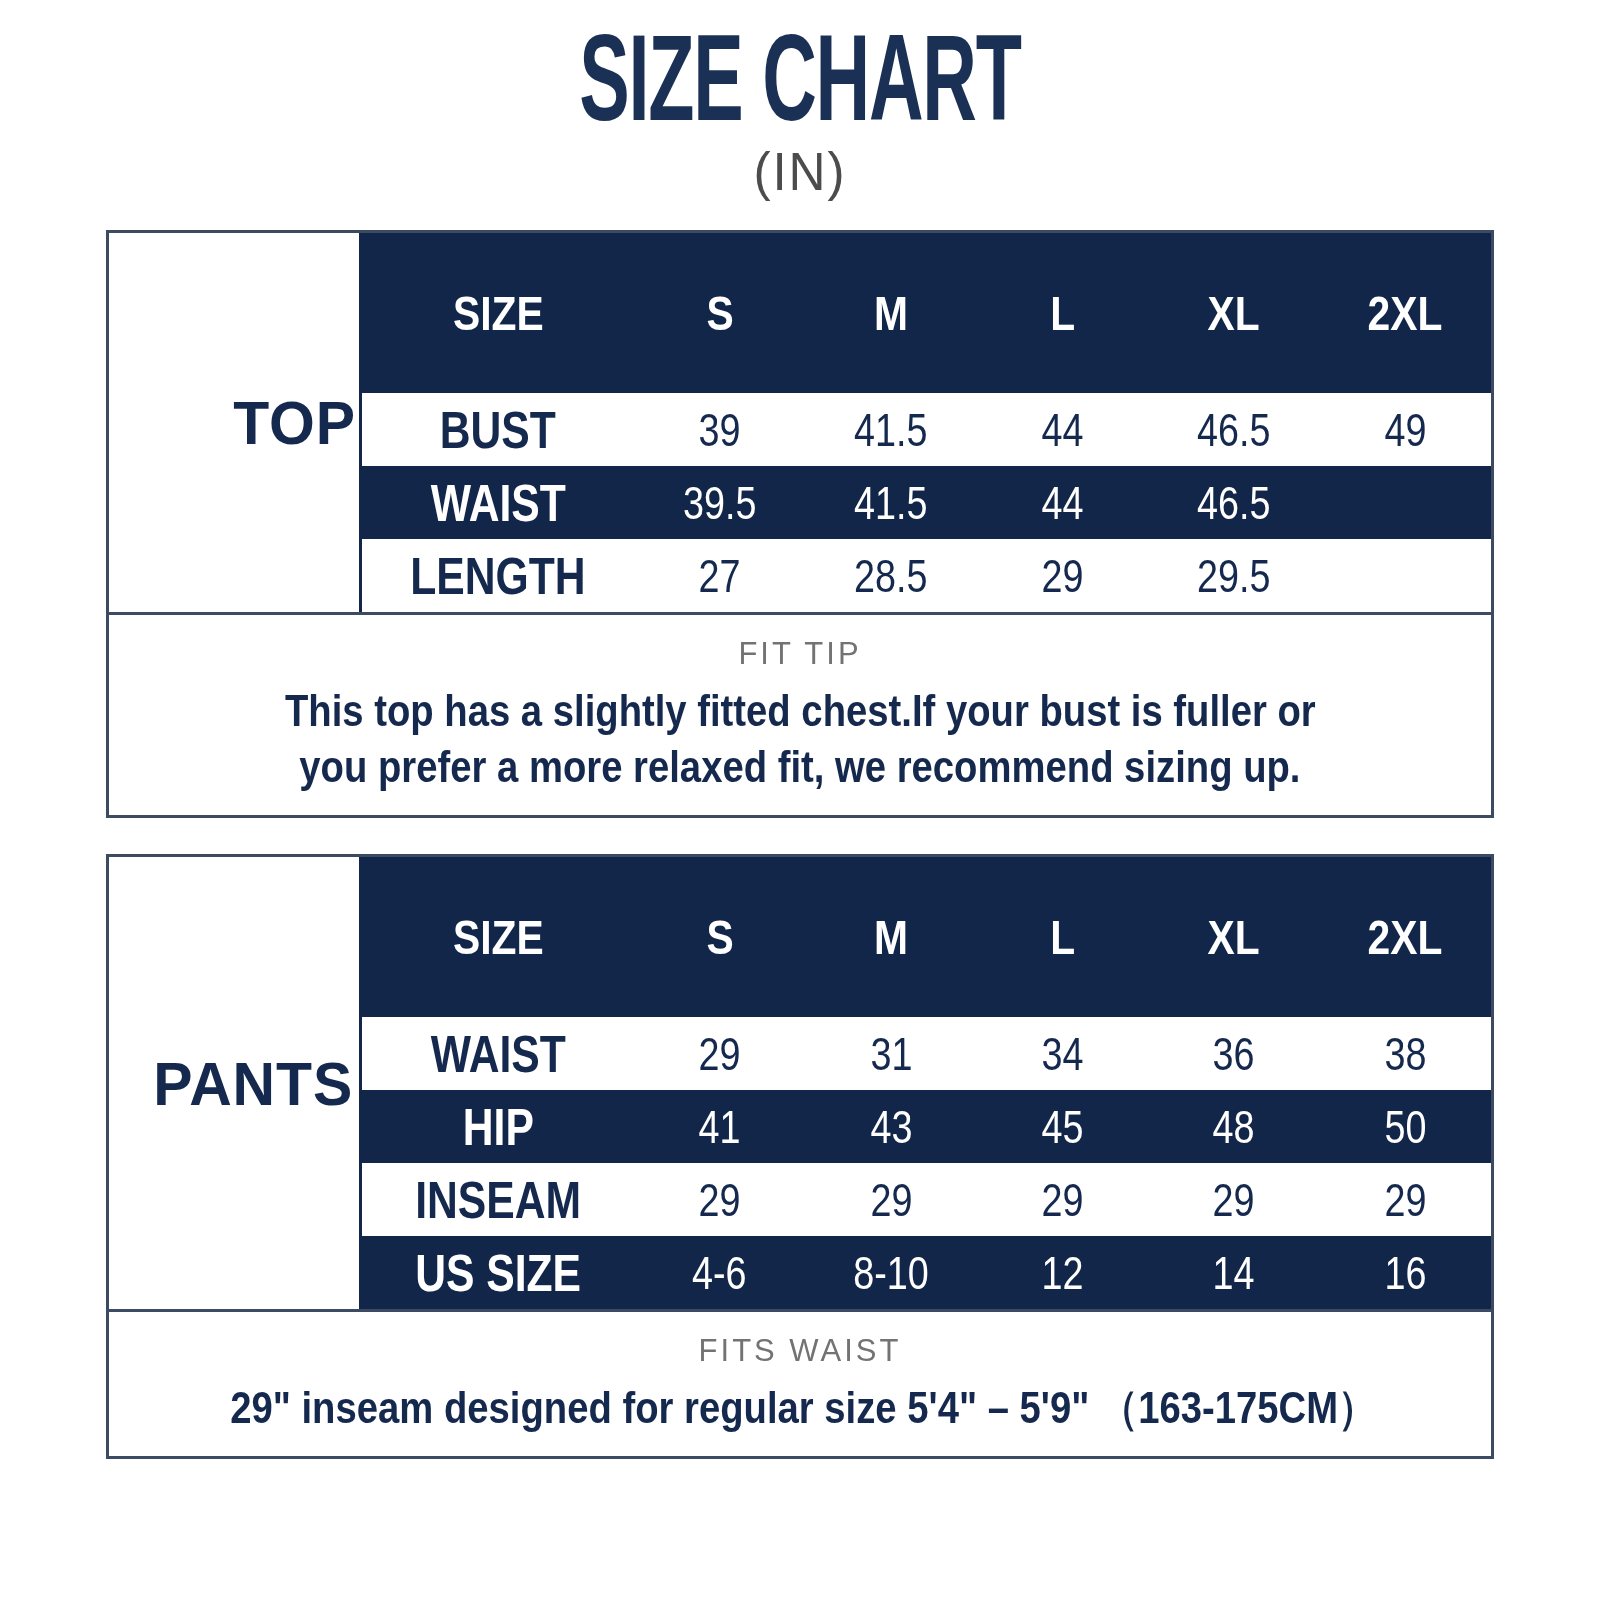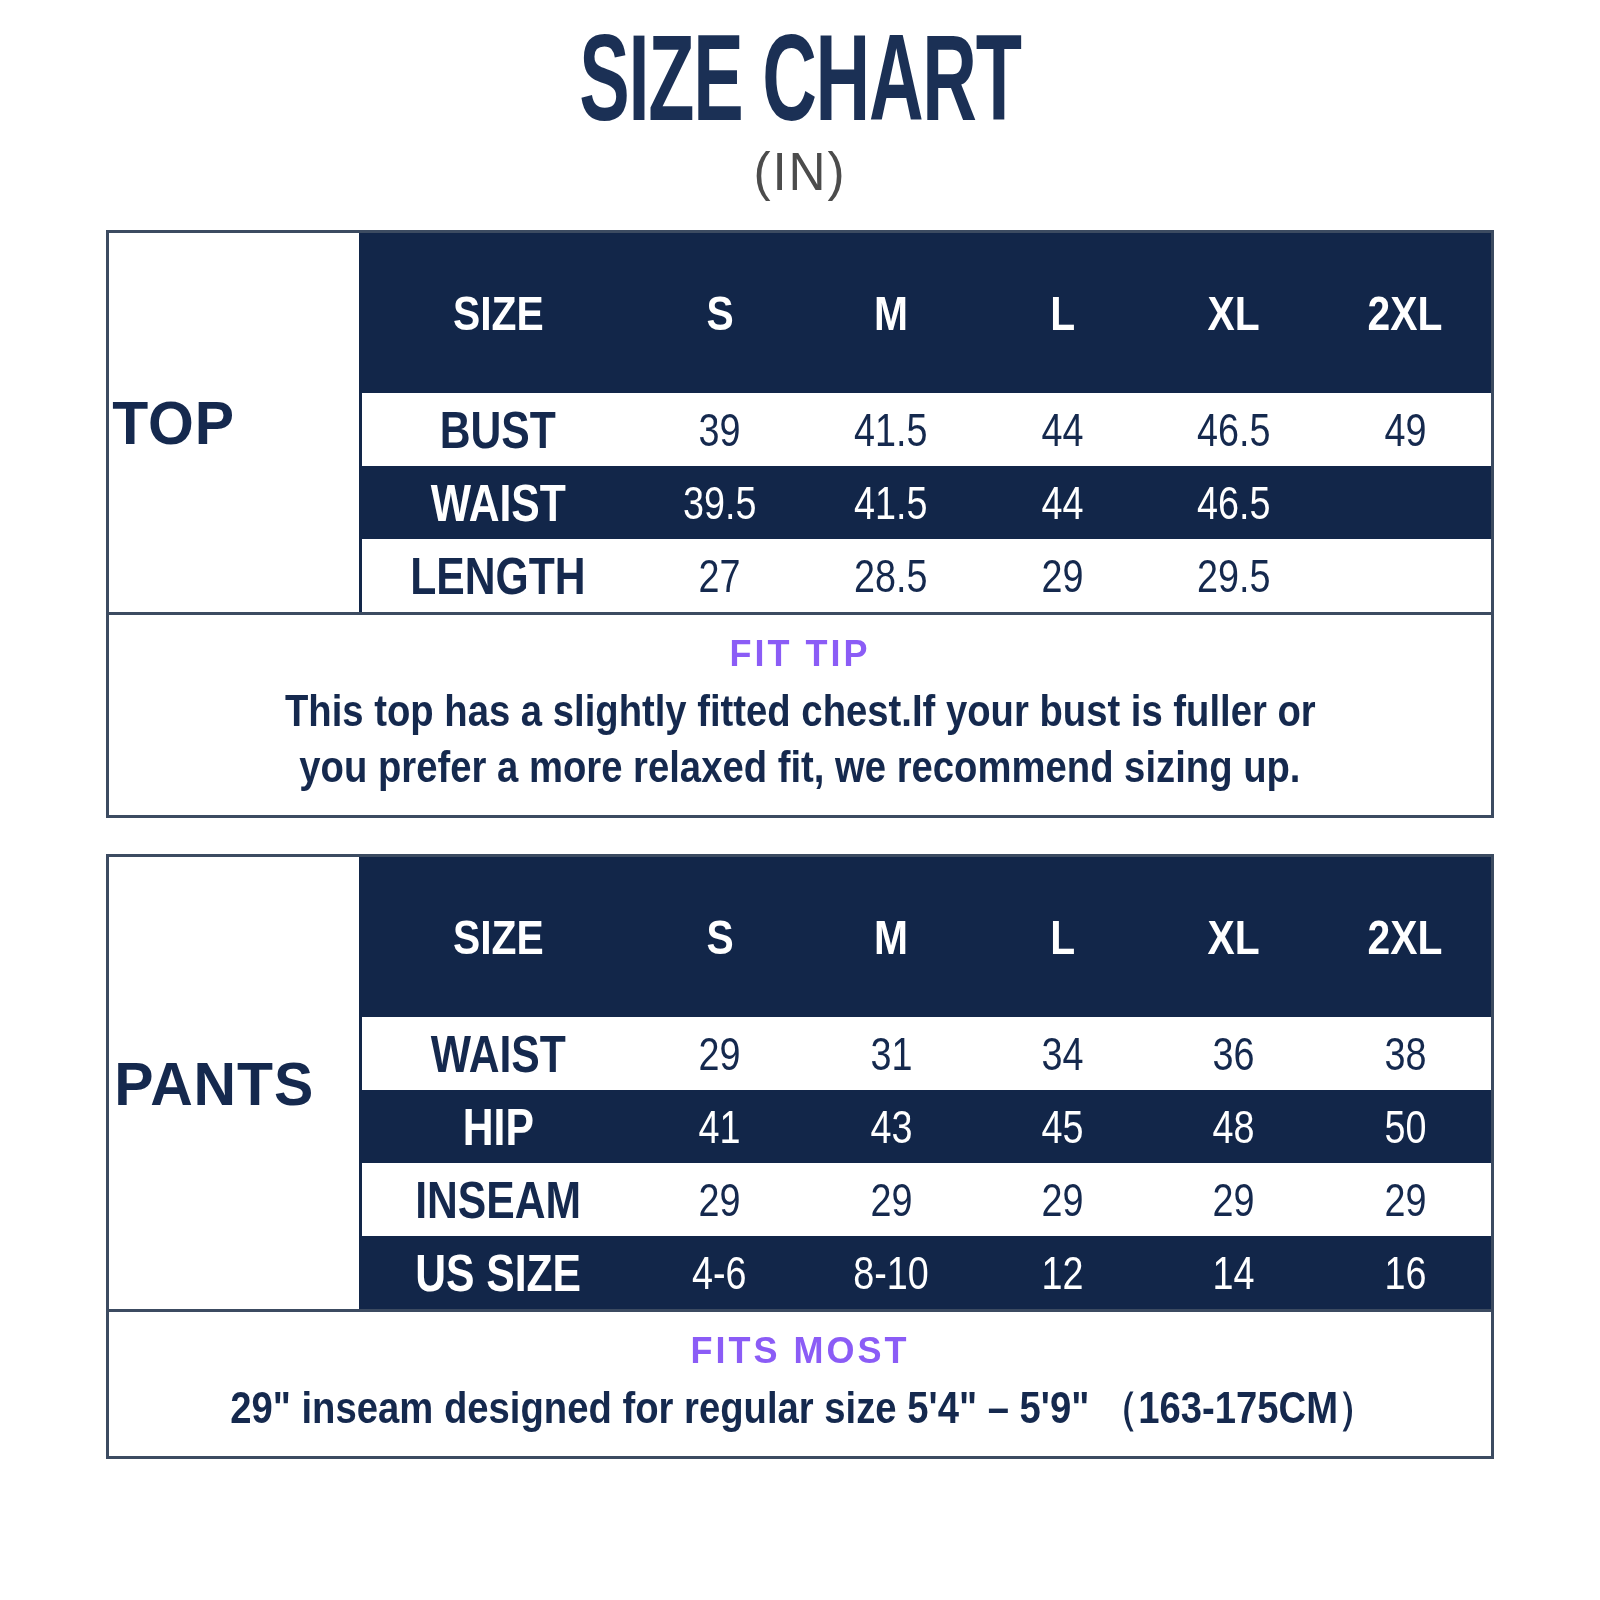--- a/index.html
+++ b/index.html
@@ -15,41 +15,41 @@
   .unit { margin-top:6px; height:62px; font-size:54px; color:#4c4c4c;
     letter-spacing:2px; }
   .unit span { display:inline-block; transform:scaleX(0.95); }
 
   
   .block { width:1388px; margin:28px auto 0 auto; border:3px solid #3c4b61;
     background:#ffffff; }
   .block.second { margin-top:36px; }
   .rows-region { display:flex; }
   .side-col { width:253px; border-right:3px solid #122649;
-    display:flex; align-items:center; justify-content:flex-start; background:#fff; }
+    display:flex; align-items:center; justify-content:flex-end; background:#fff; }
   .side-label { font-size:62px; font-weight:700; color:#15294e;
     letter-spacing:1px; display:inline-block; transform:scaleX(0.95); }
   .grid { flex:1; display:flex; flex-direction:column; }
   .row { display:grid; grid-template-columns:272px repeat(5,1fr);
     align-items:stretch; height:73px; }
   .row.hd { height:160px; }
   .row.navy { background:#122649; }
   .row.navy .cell span { color:#ffffff; }
   .row.white { background:#ffffff; }
   .row.white .cell span { color:#15294e; }
   .cell { display:flex; align-items:center; justify-content:center; }
   .cell span { display:inline-block; white-space:nowrap; }
   .cell.val span { font-size:46px; font-weight:400; transform:scaleX(0.82); }
   .cell.lab span { font-size:52px; font-weight:700; transform:scaleX(0.82); }
   .row.hd .cell span { font-size:48px; font-weight:700; transform:scaleX(0.85); }
 
   
   .note { border-top:3px solid #3c4b61; background:#ffffff;
     text-align:center; padding:22px 20px 20px 20px; }
-  .note-heading { font-size:36px; font-weight:700; color:#8b5cf6;
+  .note-heading { font-size:31px; font-weight:400; color:#737373;
     letter-spacing:3px; line-height:34px; }
   .note-heading span { display:inline-block; }
   .note-line { font-size:45px; font-weight:700; color:#15294e;
     line-height:56px; white-space:nowrap; }
   .note-line span { display:inline-block; transform:scaleX(0.85);
     transform-origin:center; }
   .note .gap { height:12px; }
 </style>
 </head>
 <body>
@@ -268,17 +268,17 @@
           </div>
         <div class="cell val">
             <span>16</span>
           </div>
       </div>
 
     </div>
   </div>
 
   <div class="note">
-    <div class="note-heading"><span>FITS MOST</span></div>
+    <div class="note-heading"><span>FITS WAIST</span></div>
     <div class="gap"></div>
     <div class="note-line"><span>29" inseam designed for regular size 5'4" – 5'9" （163-175CM）</span></div>
   </div>
 </section>
 
 </body></html>

